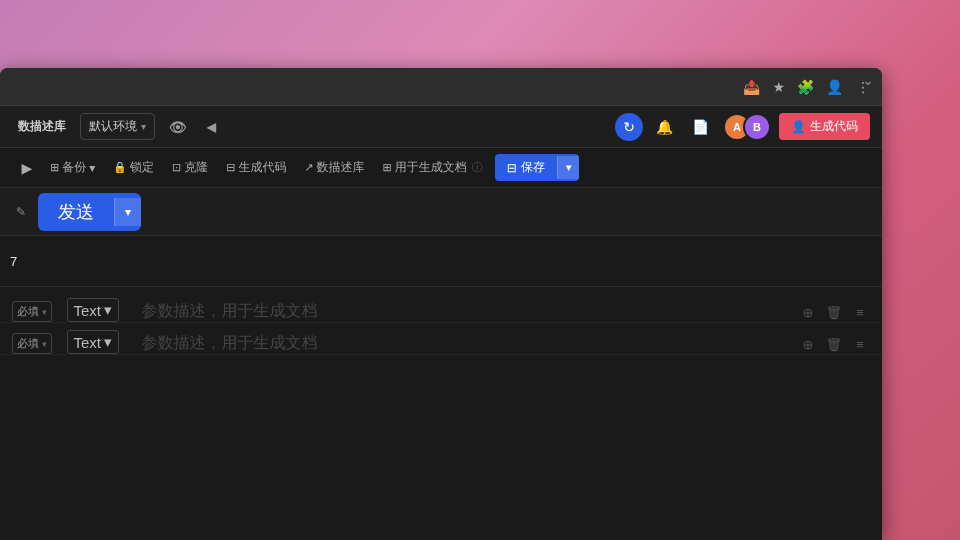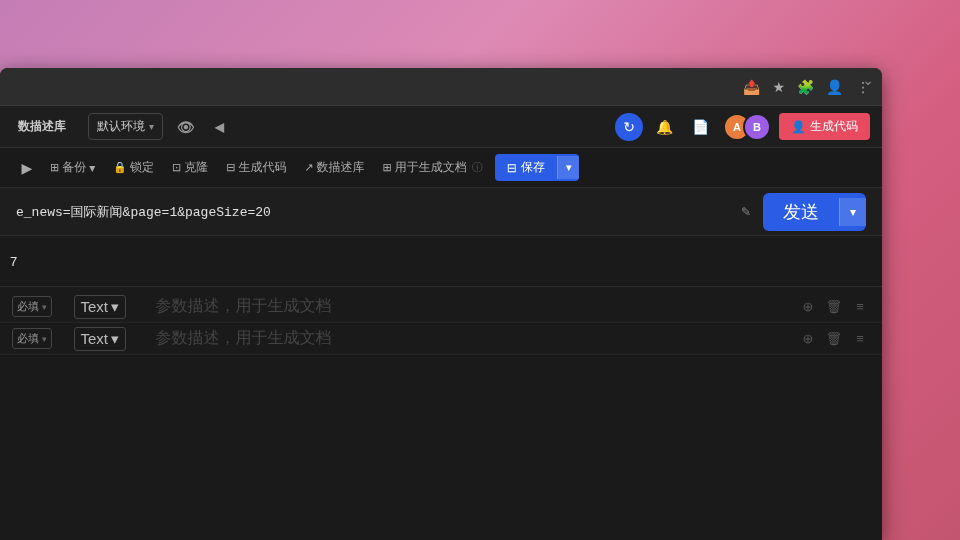--- a/index.html
+++ b/index.html
@@ -67,21 +67,20 @@
     .nav-env {
       display: flex;
       align-items: center;
       gap: 4px;
       color: #ccc;
       font-size: 12px;
       cursor: pointer;
       padding: 4px 8px;
       border: 1px solid #444;
       border-radius: 4px;
-      margin-left: 8px;
     }
 
     .nav-env .chevron { font-size: 10px; color: #888; }
 
     .toolbar-spacer { flex: 1; }
 
     .toolbar-right {
       display: flex;
       align-items: center;
       gap: 8px;
@@ -281,25 +280,25 @@
 
     
     .params-area {
       background: #1a1a1a;
       flex: 1;
       padding: 4px 0;
     }
 
     .param-row {
       display: flex;
-      align-items: center;
+      align-items: flex-end;
       height: 32px;
       padding: 0 12px;
       border-bottom: 1px solid #252525;
-      gap: 22px;
+      gap: 15px;
     }
 
     .required-badge {
       color: #999;
       font-size: 11px;
       padding: 2px 4px;
       border: 1px solid #444;
       border-radius: 3px;
       cursor: pointer;
       display: flex;
@@ -451,21 +450,20 @@
             <span>保存</span>
           </button>
           <button class="save-dropdown">
             <span>▾</span>
           </button>
         </div>
       </div>
     </div>
 
     <div class="url-bar">
-      <span class="url-text">e_news=国际新闻&amp;page=1&amp;pageSize=20</span>
 
       <span style="color:#888;font-size:12px;margin-right:12px;">✎</span>
       <div class="send-btn-group">
         <button class="send-btn">
           <span>发送</span>
         </button>
         <button class="send-dropdown">
           <span>▾</span>
         </button>
       </div>

